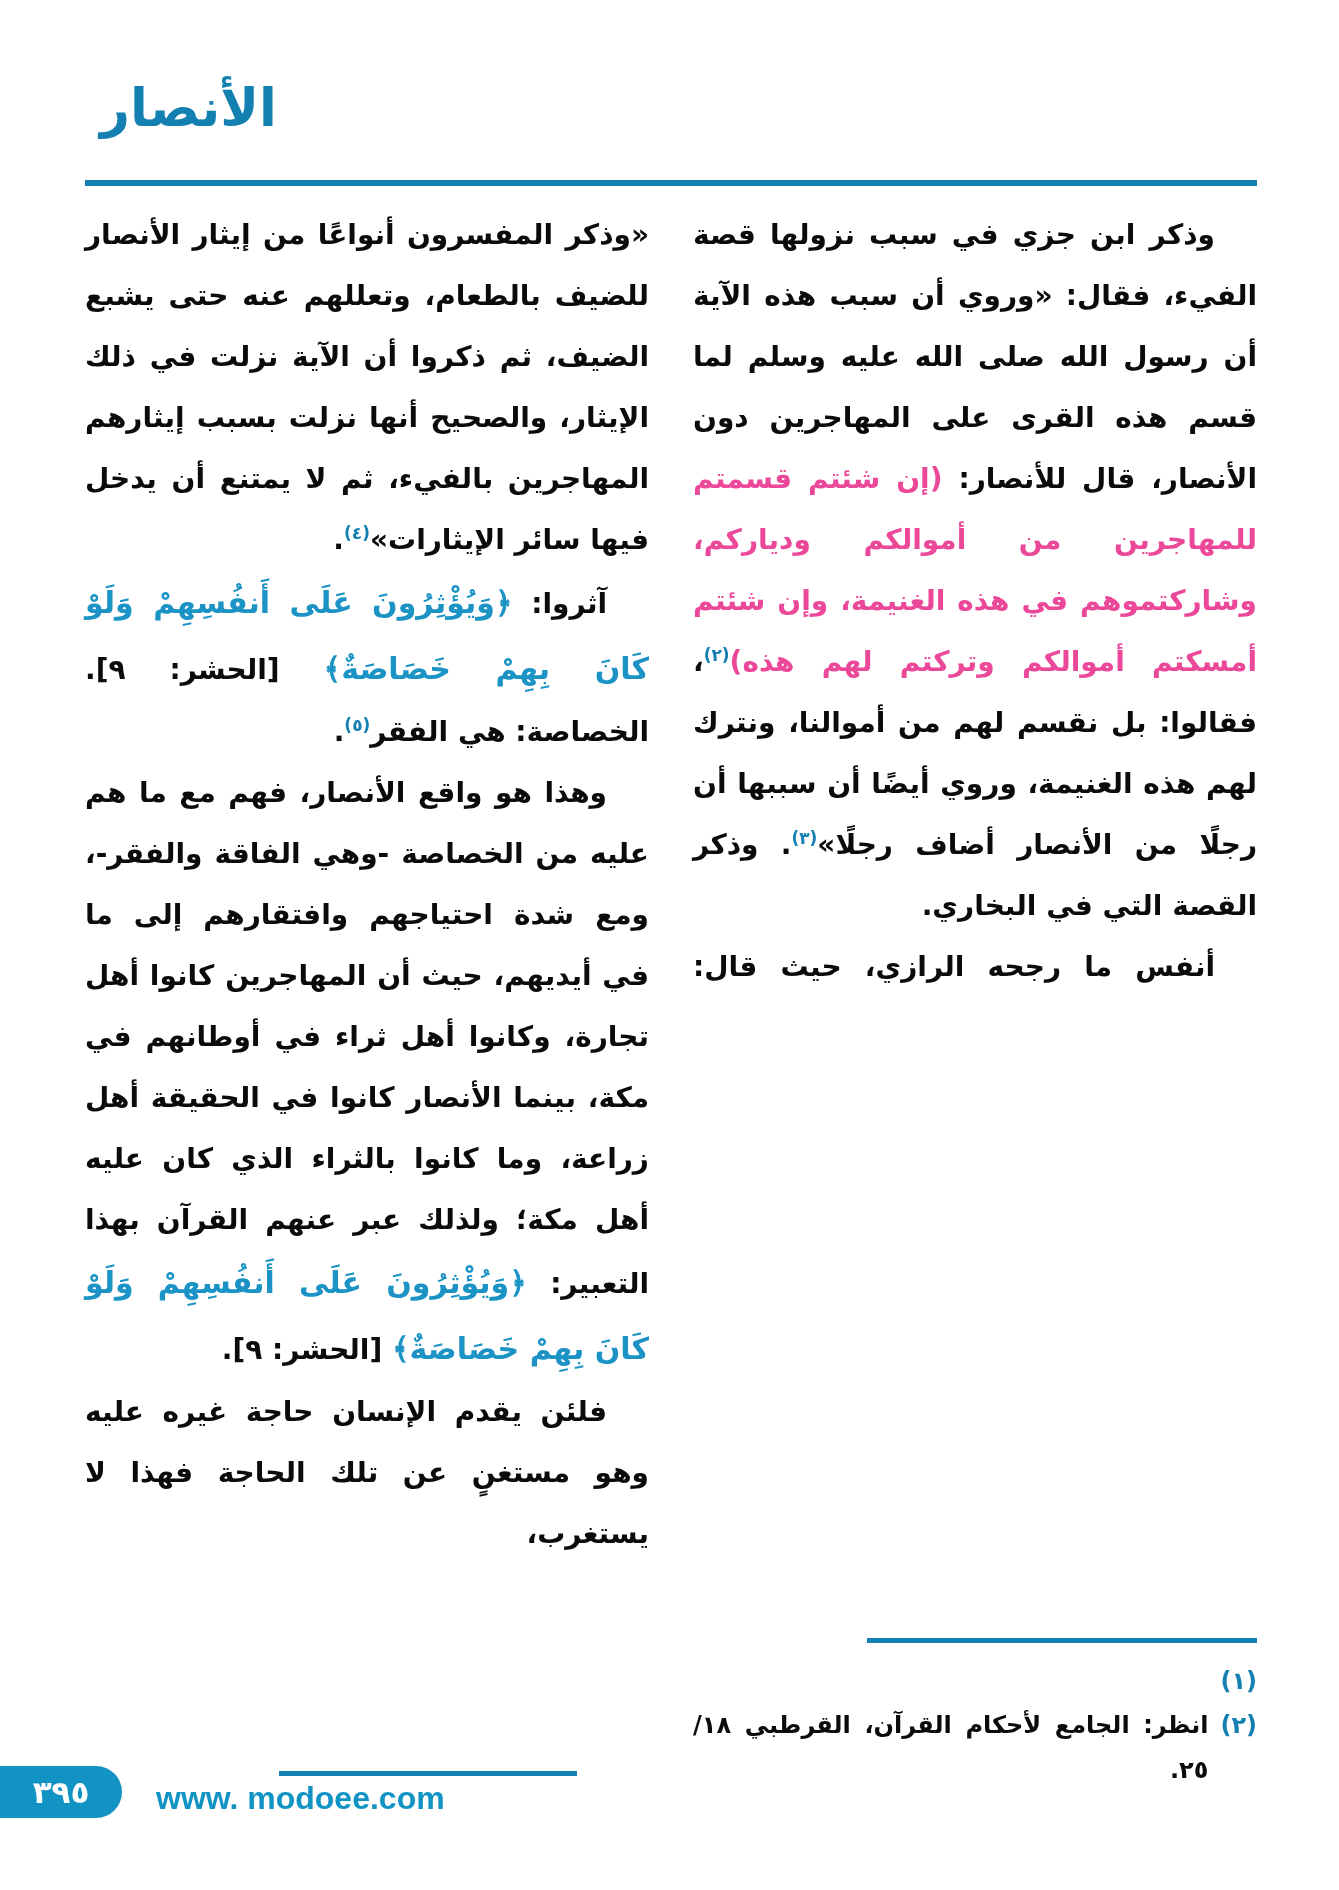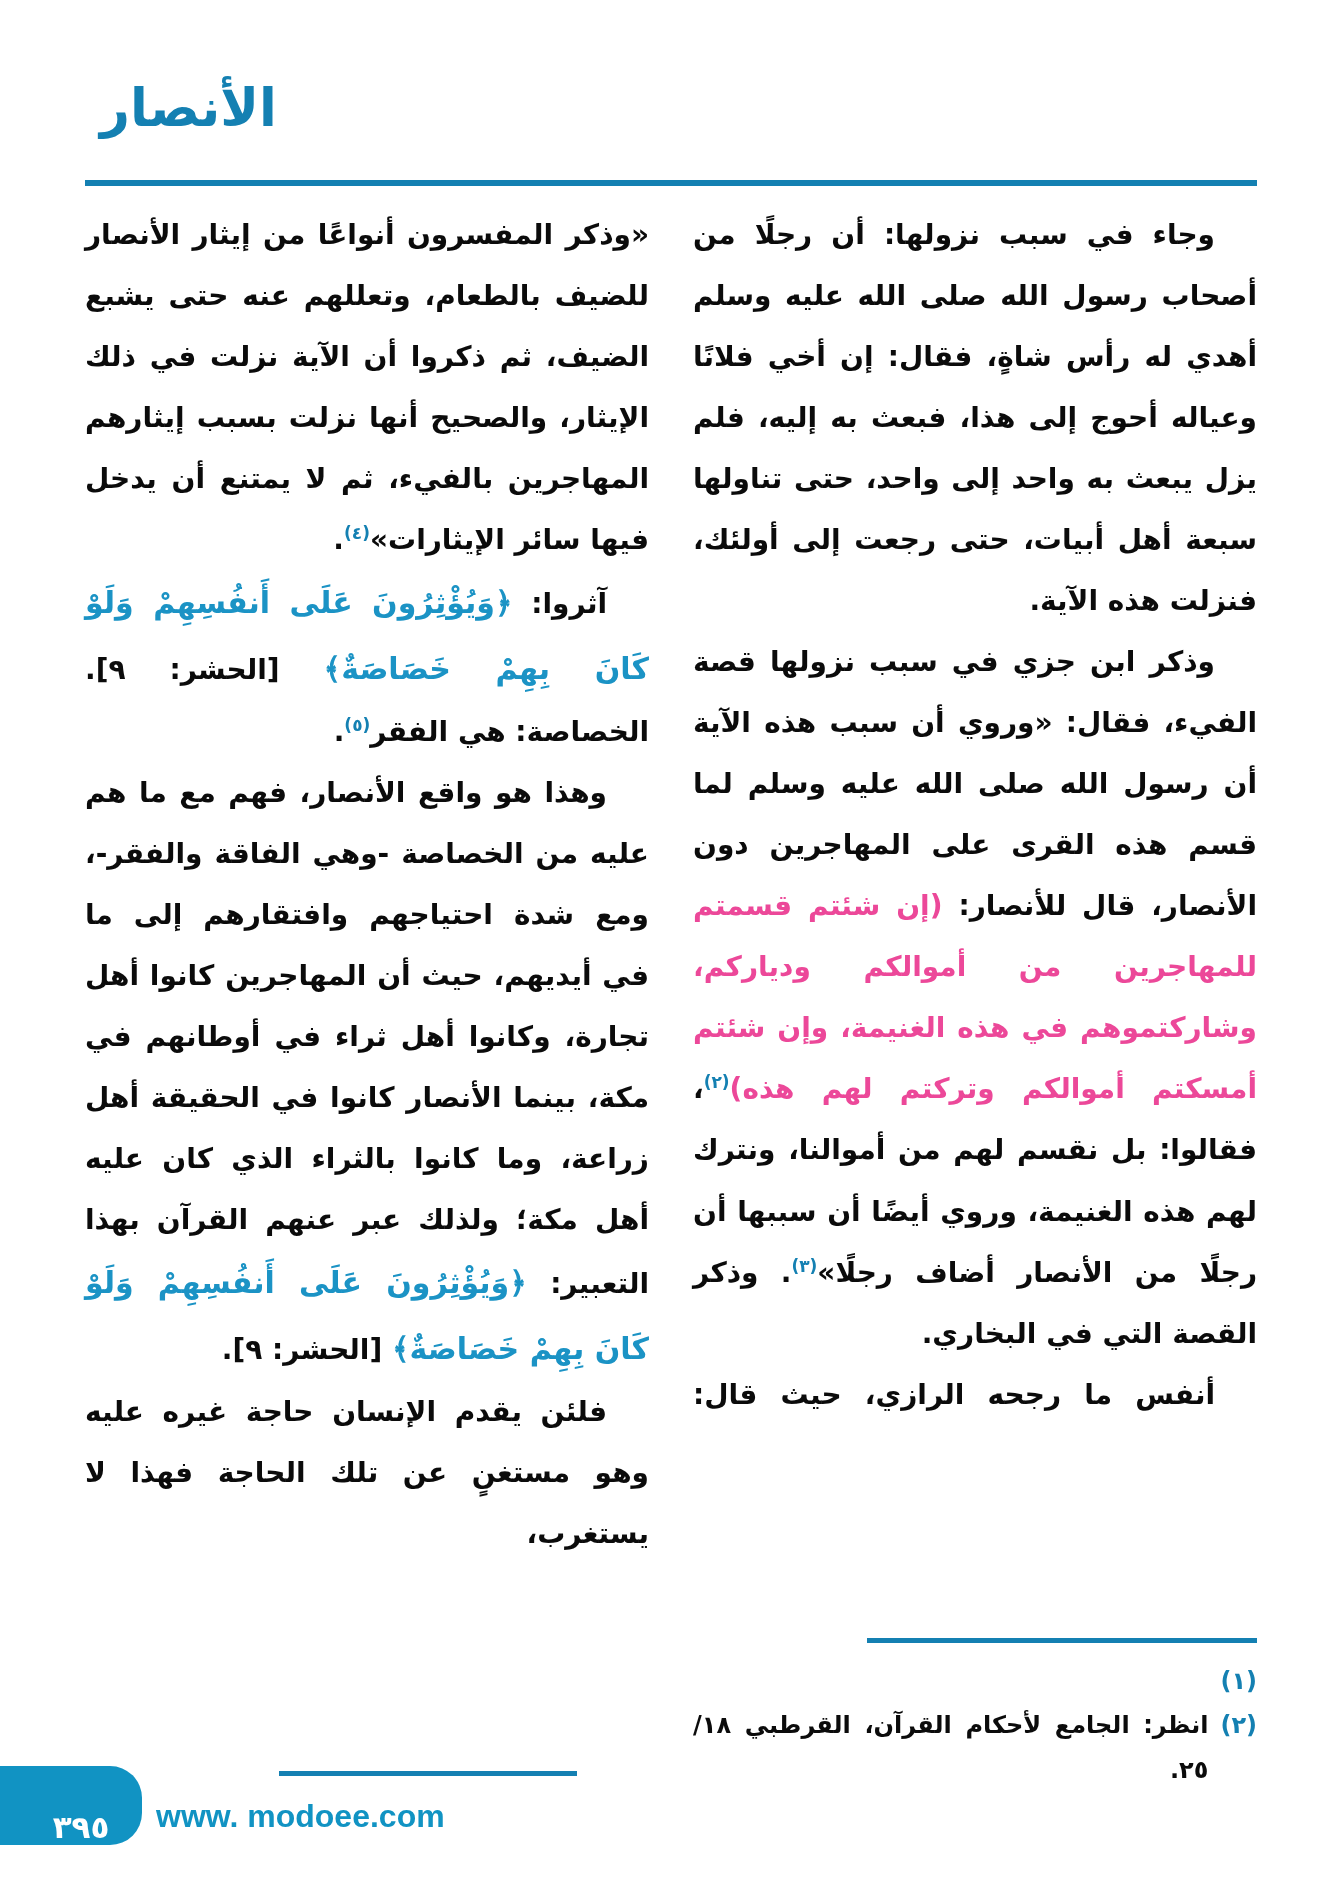--- a/index.html
+++ b/index.html
@@ -50,46 +50,44 @@
   .fn-rule{height:5px;background:var(--accent);margin-bottom:16px;}
   .col-right .fn-rule{width:390px;}
   .col-left .fn-rule{width:298px;margin-right:72px;}
   .fn-row{
     display:flex;gap:12px;align-items:flex-start;
     font-size:24px;line-height:1.85;font-weight:bold;direction:rtl;
   }
   .fn-num{color:var(--accent);white-space:nowrap;}
   .fn-text{color:var(--ink);text-align:justify;}
   .pill{
-    position:absolute;left:0;top:1766px;width:122px;height:79px;
+    position:absolute;left:0;top:1766px;width:122px;height:52px;
     background:var(--pill);
     border-radius:0 32px 32px 0;
-    display:flex;align-items:flex-end;justify-content:center;
-    color:#ffffff;font-size:31px;font-weight:bold;padding-left:20px;
+    display:flex;align-items:center;justify-content:center;
+    color:#ffffff;font-size:31px;font-weight:bold;
   }
   .site-url{
     position:absolute;left:156px;top:1780px;
     color:var(--pill);font-size:32px;font-weight:bold;
     font-family:"Liberation Sans",sans-serif;
     direction:ltr;
-    margin-top:18px;
   }
 </style>
 </head>
 <body>
 
 <div class="page">
 
   <div class="header-title">الأنصار</div>
   <div class="header-rule"></div>
 
   <div class="columns">
     <div class="col col-right" id="col-right">
       <div class="para-wrap">
-          <p class="para"><span class="seg-n">وجاء في سبب نزولها: أن رجلًا من أصحاب رسول الله صلى الله عليه وسلم أهدي له رأس شاةٍ، فقال: إن أخي فلانًا وعياله أحوج إلى هذا، فبعث به إليه، فلم يزل يبعث به واحد إلى واحد، حتى تناولها سبعة أهل أبيات، حتى رجعت إلى أولئك، فنزلت هذه الآية.</span></p>
           <p class="para"><span class="seg-n">وذكر ابن جزي في سبب نزولها قصة الفيء، فقال: «وروي أن سبب هذه الآية أن رسول الله صلى الله عليه وسلم لما قسم هذه القرى على المهاجرين دون الأنصار، قال للأنصار: </span><span class="seg-b">(إن شئتم قسمتم للمهاجرين من أموالكم ودياركم، وشاركتموهم في هذه الغنيمة، وإن شئتم أمسكتم أموالكم وتركتم لهم هذه)</span><span class="seg-fn">(٢)</span><span class="seg-n">، فقالوا: بل نقسم لهم من أموالنا، ونترك لهم هذه الغنيمة، وروي أيضًا أن سببها أن رجلًا من الأنصار أضاف رجلًا»</span><span class="seg-fn">(٣)</span><span class="seg-n">. وذكر القصة التي في البخاري.</span></p>
           <p class="para stretch"><span class="seg-n">أنفس ما رجحه الرازي، حيث قال:</span></p>
         </div>
       <div class="fn-block">
         <div class="fn-rule"></div>
         <div class="fn-list">
             <div class="fn-row">
               <span class="fn-num">(١)</span>
             </div>
             <div class="fn-row">

